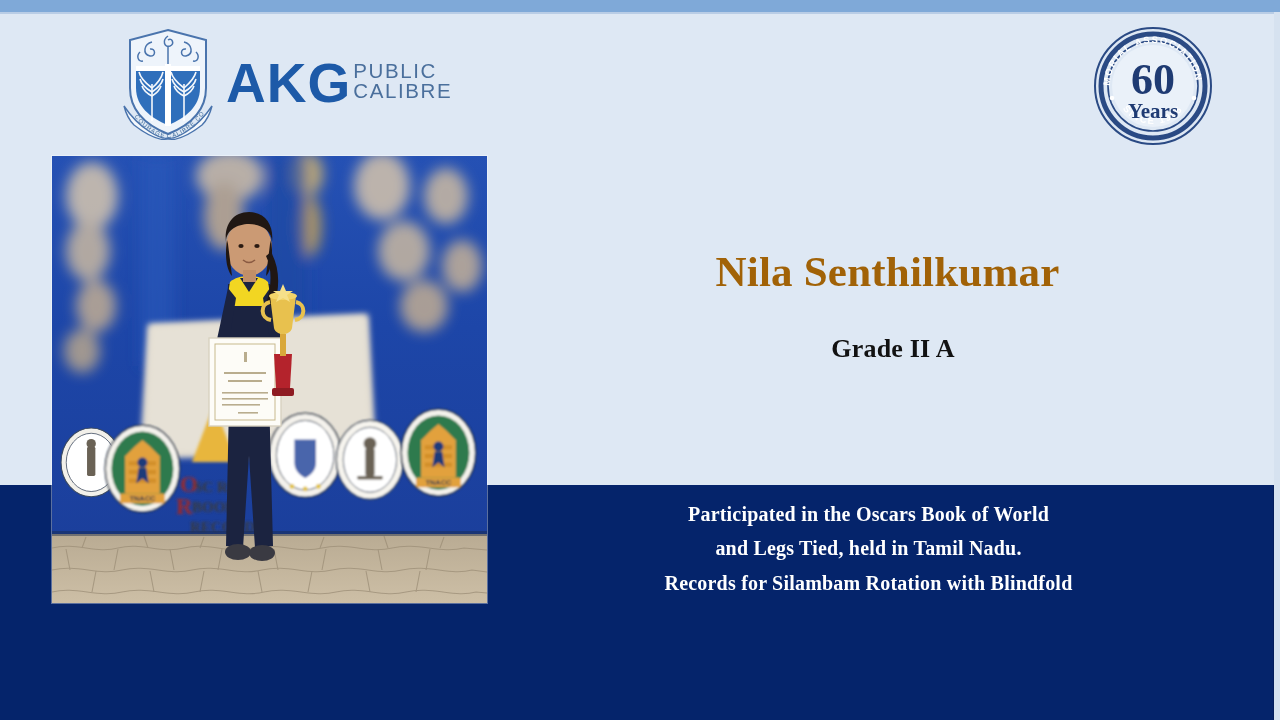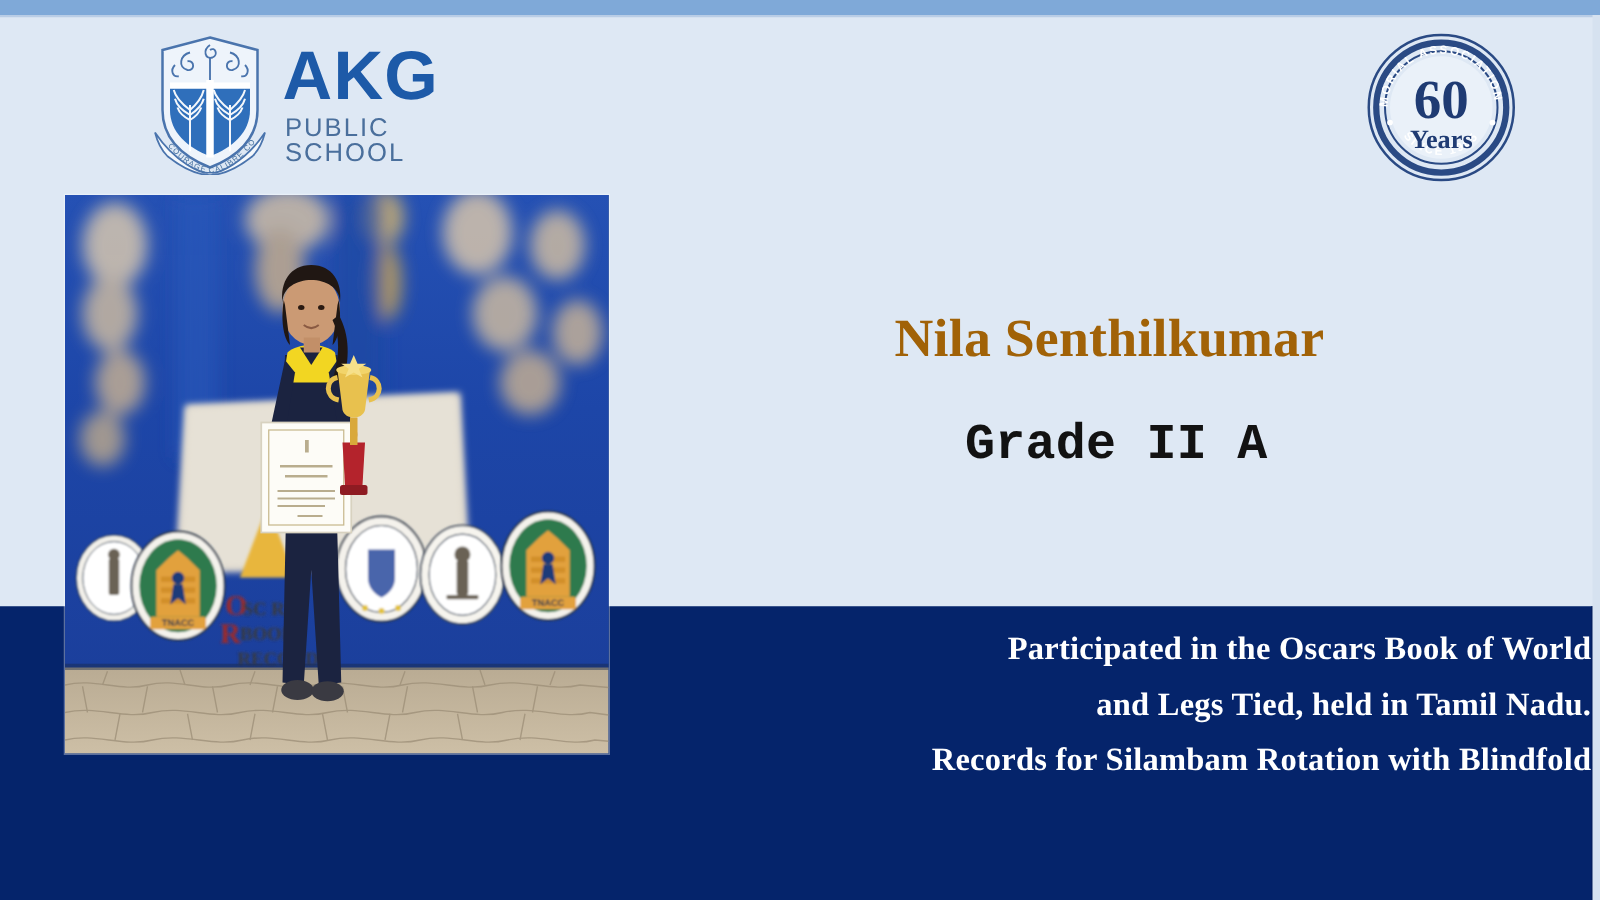--- a/index.html
+++ b/index.html
@@ -51,21 +51,21 @@
 
   
   #akg-logo {
     position: absolute; left: 118px; top: 24px;
     width: 270px; height: 118px;
     display: flex; align-items: center; gap: 8px;
   }
   .crest-wrap { position: relative; width: 100px; height: 114px; flex: 0 0 auto; }
   .crest-svg { position: absolute; left: 0; top: 0; }
   .akg-text-wrap {
-    display: flex; flex-direction: column; 
+    display: flex; flex-direction: row; 
     line-height: 1;
   }
   .akg-word {
     font-family: "Liberation Sans", sans-serif;
     font-weight: bold;
     font-size: 55px;
     letter-spacing: 1px;
     color: #1d5aa8;
   }
   .akg-sub {
@@ -103,39 +103,39 @@
   #student-name {
     font-family: "Liberation Serif", serif;
     font-weight: bold;
     font-size: 43px;
     color: #a16207;
     letter-spacing: 0.2px;
     line-height: 1.1;
     margin-left: 15px;
   }
   #student-grade {
-    font-family: Liberation Mono, monospace;
+    font-family: Liberation Serif, serif;
     font-weight: bold;
-    font-size: 40px;
+    font-size: 26px;
     color: #121212;
     letter-spacing: 0.2px;
     line-height: 1.1;
     margin-top: 40px;
     margin-left: 26px;
   }
 
   
   #caption {
-    position: absolute; left: 528px; top: 497px;
+    position: absolute; left: 496px; top: 497px;
     width: 745px;
-    text-align: right;
+    text-align: center;
     color: #ffffff;
     font-family: "Liberation Serif", serif;
     font-weight: bold;
-    font-size: 26px;
+    font-size: 20px;
     line-height: 1.72;
     letter-spacing: 0.2px;
   }
   .cap-line { display: block; white-space: nowrap; }
 </style>
 </head>
 <body>
 
 <div id="slide">
 
@@ -193,21 +193,21 @@
         <defs>
           <path id="mottoPath" d="M14 88 C28 106 42 112 50 112 C58 112 72 106 86 88"></path>
         </defs>
         <text font-family="Liberation Sans, sans-serif" font-size="6.2" fill="#46719f" letter-spacing="0.9">
           <textPath href="#mottoPath" startOffset="4%">COURAGE  CALIBRE  COMPASSION</textPath>
         </text>
       </svg>
     </div>
     <div class="akg-text-wrap">
       <div class="akg-word">AKG</div>
-      <div class="akg-sub">PUBLIC SCHOOL</div>
+      <div class="akg-sub">PUBLIC CALIBRE</div>
     </div>
   </div>
 
   <div id="years-badge">
     <svg width="136" height="124" viewBox="0 0 136 124">
       <circle cx="68" cy="62" r="58" fill="none" stroke="#2a4a84" stroke-width="2"></circle>
       <circle cx="68" cy="62" r="52" fill="none" stroke="#2a4a84" stroke-width="5"></circle>
       <circle cx="68" cy="62" r="45" fill="none" stroke="#2a4a84" stroke-width="1.6"></circle>
       <circle cx="68" cy="62" r="41" fill="#eaf1f9"></circle>
       <defs>

